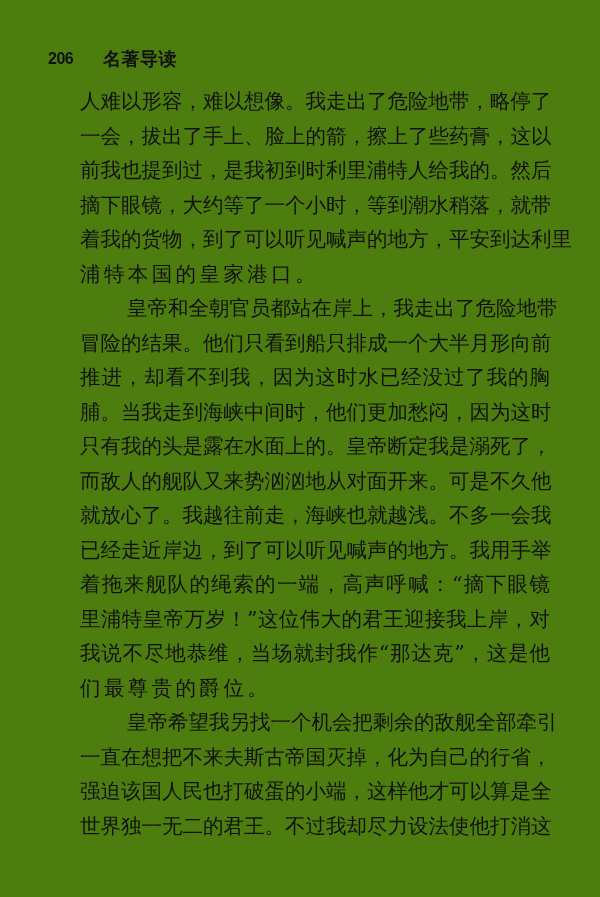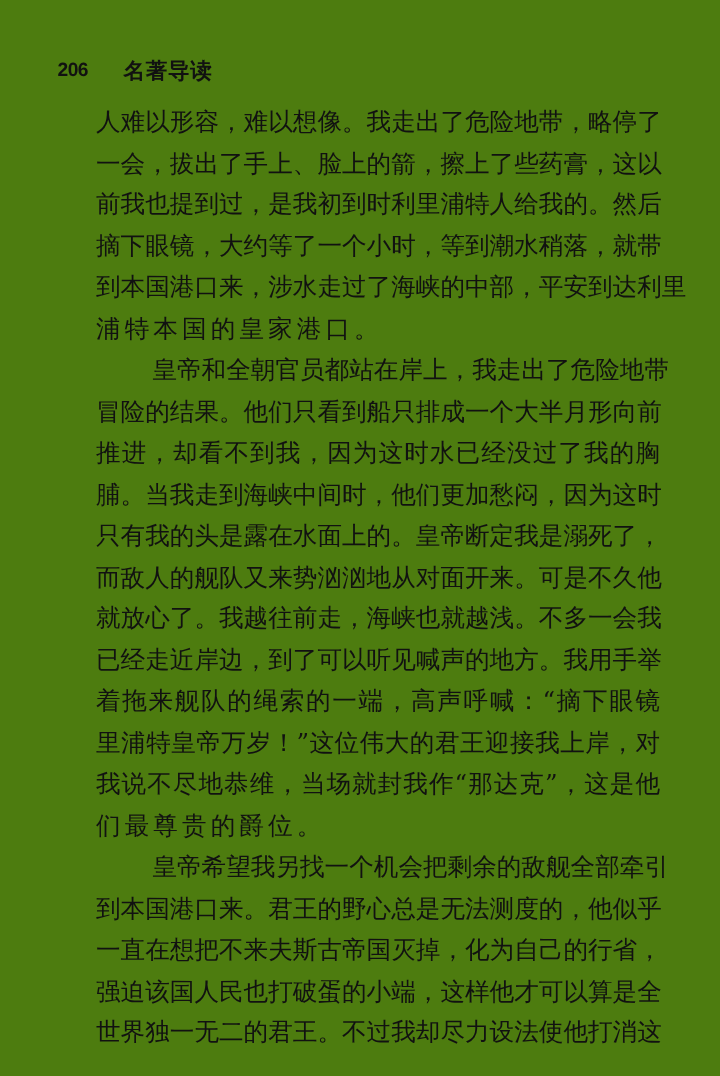--- a/index.html
+++ b/index.html
@@ -75,40 +75,39 @@
     <span class="book-title">名著导读</span>
   </div>
 
   <div class="body-text">
 
     <div>
       <span class="line">人难以形容，难以想像。我走出了危险地带，略停了</span>
       <span class="line">一会，拔出了手上、脸上的箭，擦上了些药膏，这以</span>
       <span class="line">前我也提到过，是我初到时利里浦特人给我的。然后</span>
       <span class="line">摘下眼镜，大约等了一个小时，等到潮水稍落，就带</span>
-      <span class="line">到本国港口来，涉水走过了海峡的中部，平安到达利里</span>
+      <span class="line">着我的货物，到了可以听见喊声的地方，平安到达利里</span>
       <span class="line last">浦特本国的皇家港口。</span>
     </div>
 
     <div>
       <span class="line indent">皇帝和全朝官员都站在岸上，我走出了危险地带</span>
       <span class="line">冒险的结果。他们只看到船只排成一个大半月形向前</span>
       <span class="line">推进，却看不到我，因为这时水已经没过了我的胸</span>
       <span class="line">脯。当我走到海峡中间时，他们更加愁闷，因为这时</span>
       <span class="line">只有我的头是露在水面上的。皇帝断定我是溺死了，</span>
       <span class="line">而敌人的舰队又来势汹汹地从对面开来。可是不久他</span>
       <span class="line">就放心了。我越往前走，海峡也就越浅。不多一会我</span>
       <span class="line">已经走近岸边，到了可以听见喊声的地方。我用手举</span>
       <span class="line">着拖来舰队的绳索的一端，高声呼喊：“摘下眼镜</span>
       <span class="line">里浦特皇帝万岁！”这位伟大的君王迎接我上岸，对</span>
       <span class="line">我说不尽地恭维，当场就封我作“那达克”，这是他</span>
       <span class="line last">们最尊贵的爵位。</span>
     </div>
 
     <div>
       <span class="line indent">皇帝希望我另找一个机会把剩余的敌舰全部牵引</span>
-      <span class="line">到本国港口来。君王的野心总是无法测度的，他似乎</span>
       <span class="line">一直在想把不来夫斯古帝国灭掉，化为自己的行省，</span>
       <span class="line">强迫该国人民也打破蛋的小端，这样他才可以算是全</span>
       <span class="line">世界独一无二的君王。不过我却尽力设法使他打消这</span>
     </div>
   </div>
 </div>
 
 </body></html>

